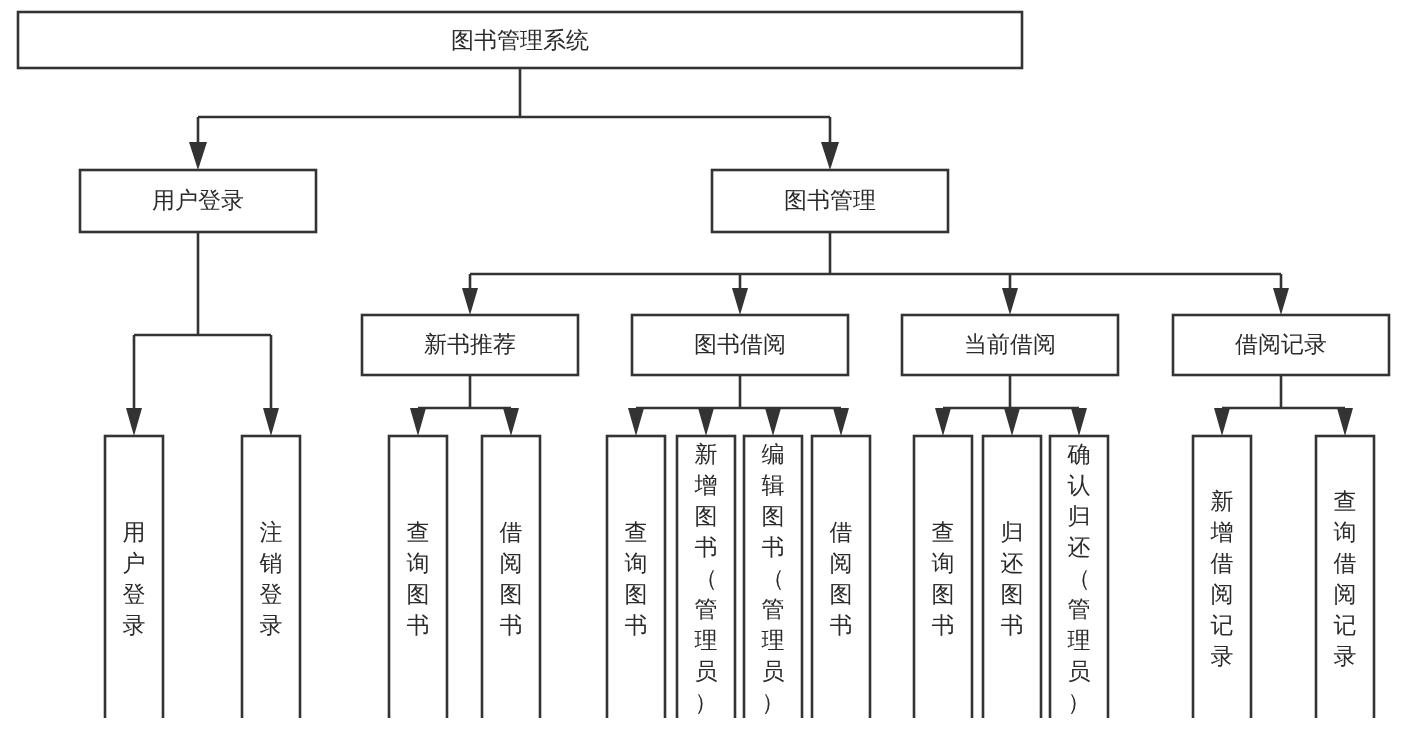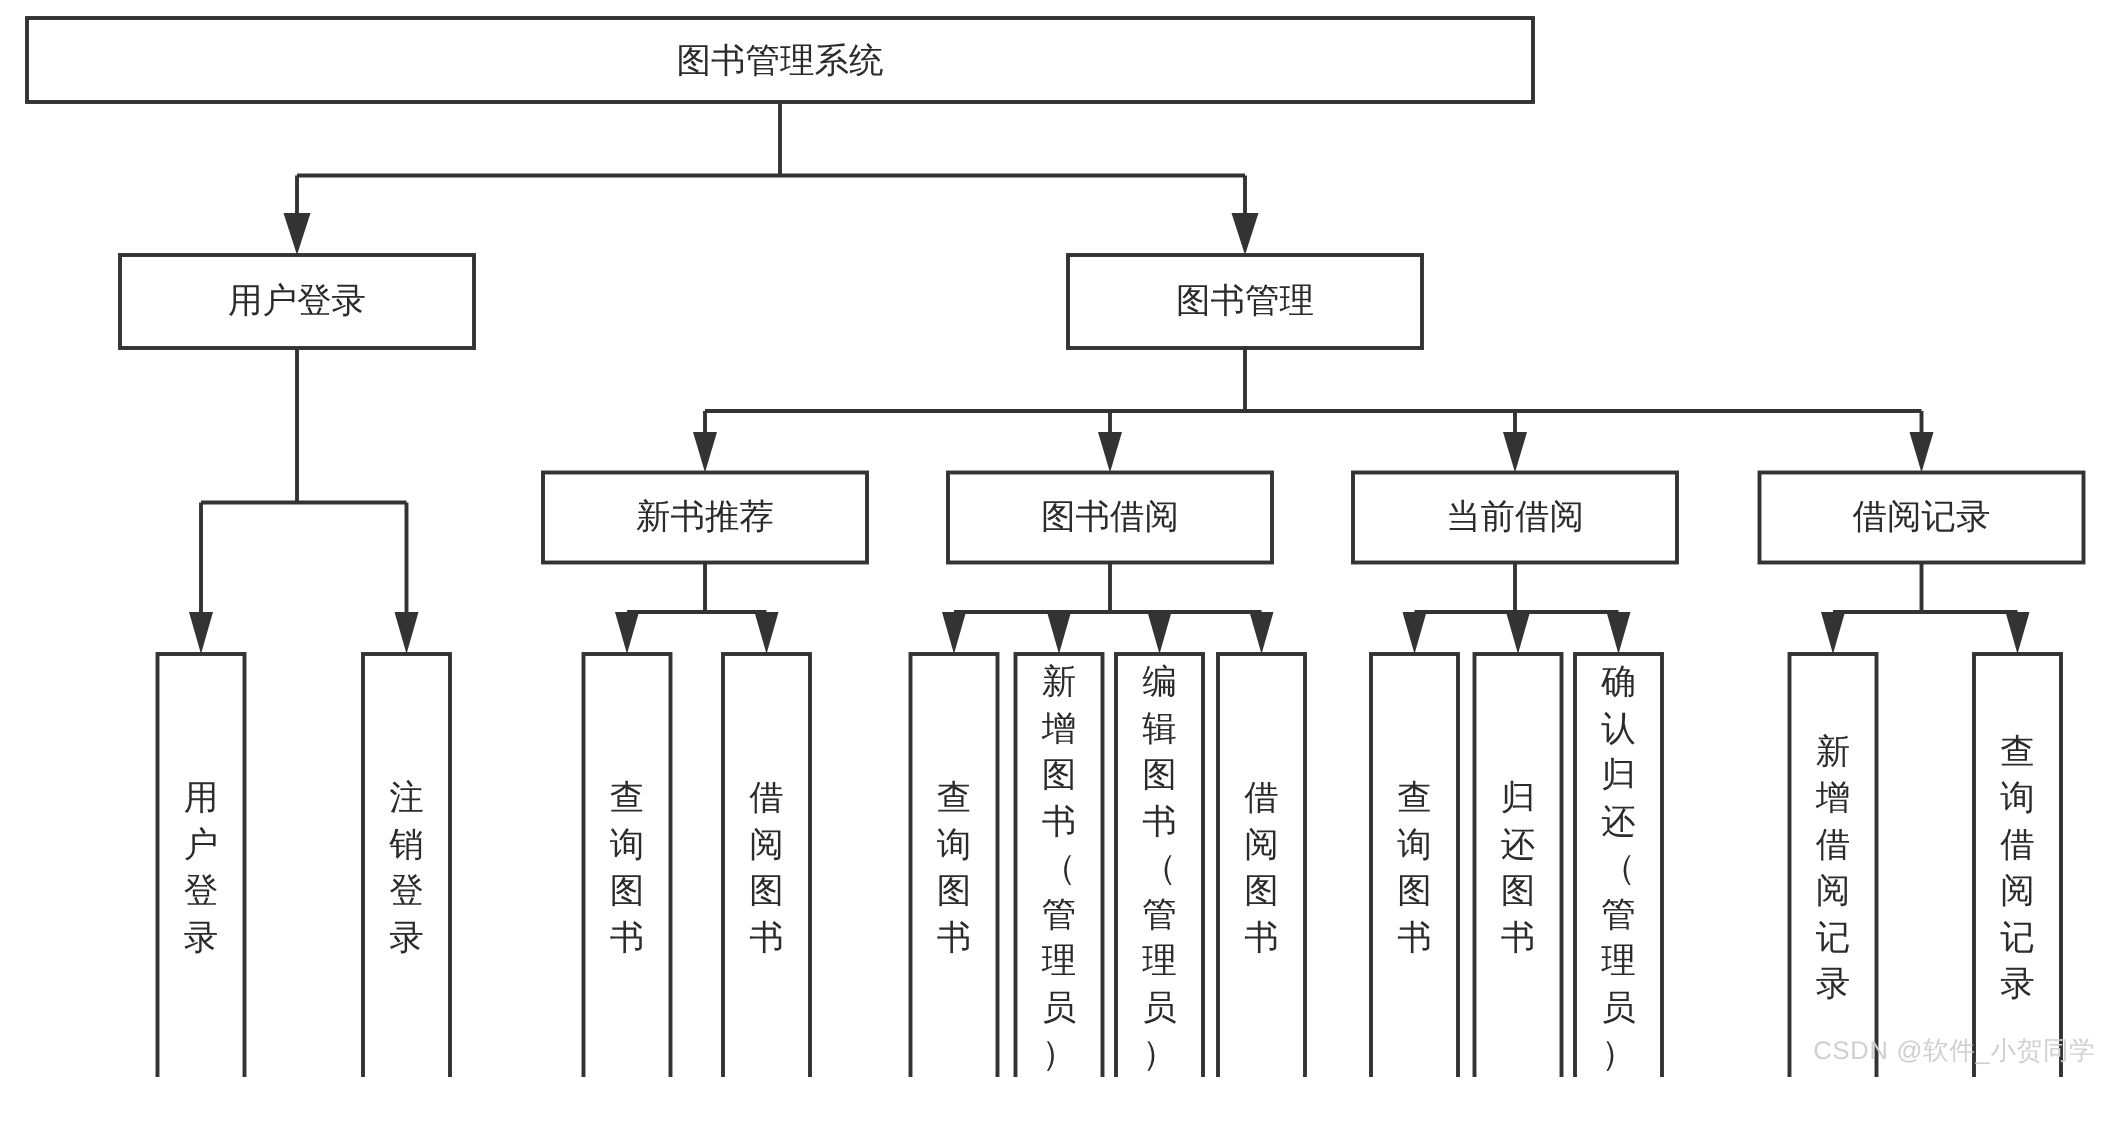--- a/index.html
+++ b/index.html
@@ -226,14 +226,13 @@
       <text class="node-label-vertical" x="1222" y="508.5"><tspan x="1222" y="508.5">新</tspan><tspan x="1222" y="539.5">增</tspan><tspan x="1222" y="570.5">借</tspan><tspan x="1222" y="601.5">阅</tspan><tspan x="1222" y="632.5">记</tspan><tspan x="1222" y="663.5">录</tspan></text>
     </g>
 
     <g>
       <rect class="node-rect" x="1316" y="436" width="58" height="299"></rect>
       <text class="node-label-vertical" x="1345" y="508.5"><tspan x="1345" y="508.5">查</tspan><tspan x="1345" y="539.5">询</tspan><tspan x="1345" y="570.5">借</tspan><tspan x="1345" y="601.5">阅</tspan><tspan x="1345" y="632.5">记</tspan><tspan x="1345" y="663.5">录</tspan></text>
     </g>
 
   </svg>
 
-  <div class="watermark">CSDN @软件_小贺同学</div>
 </div>
 
 </body></html>

